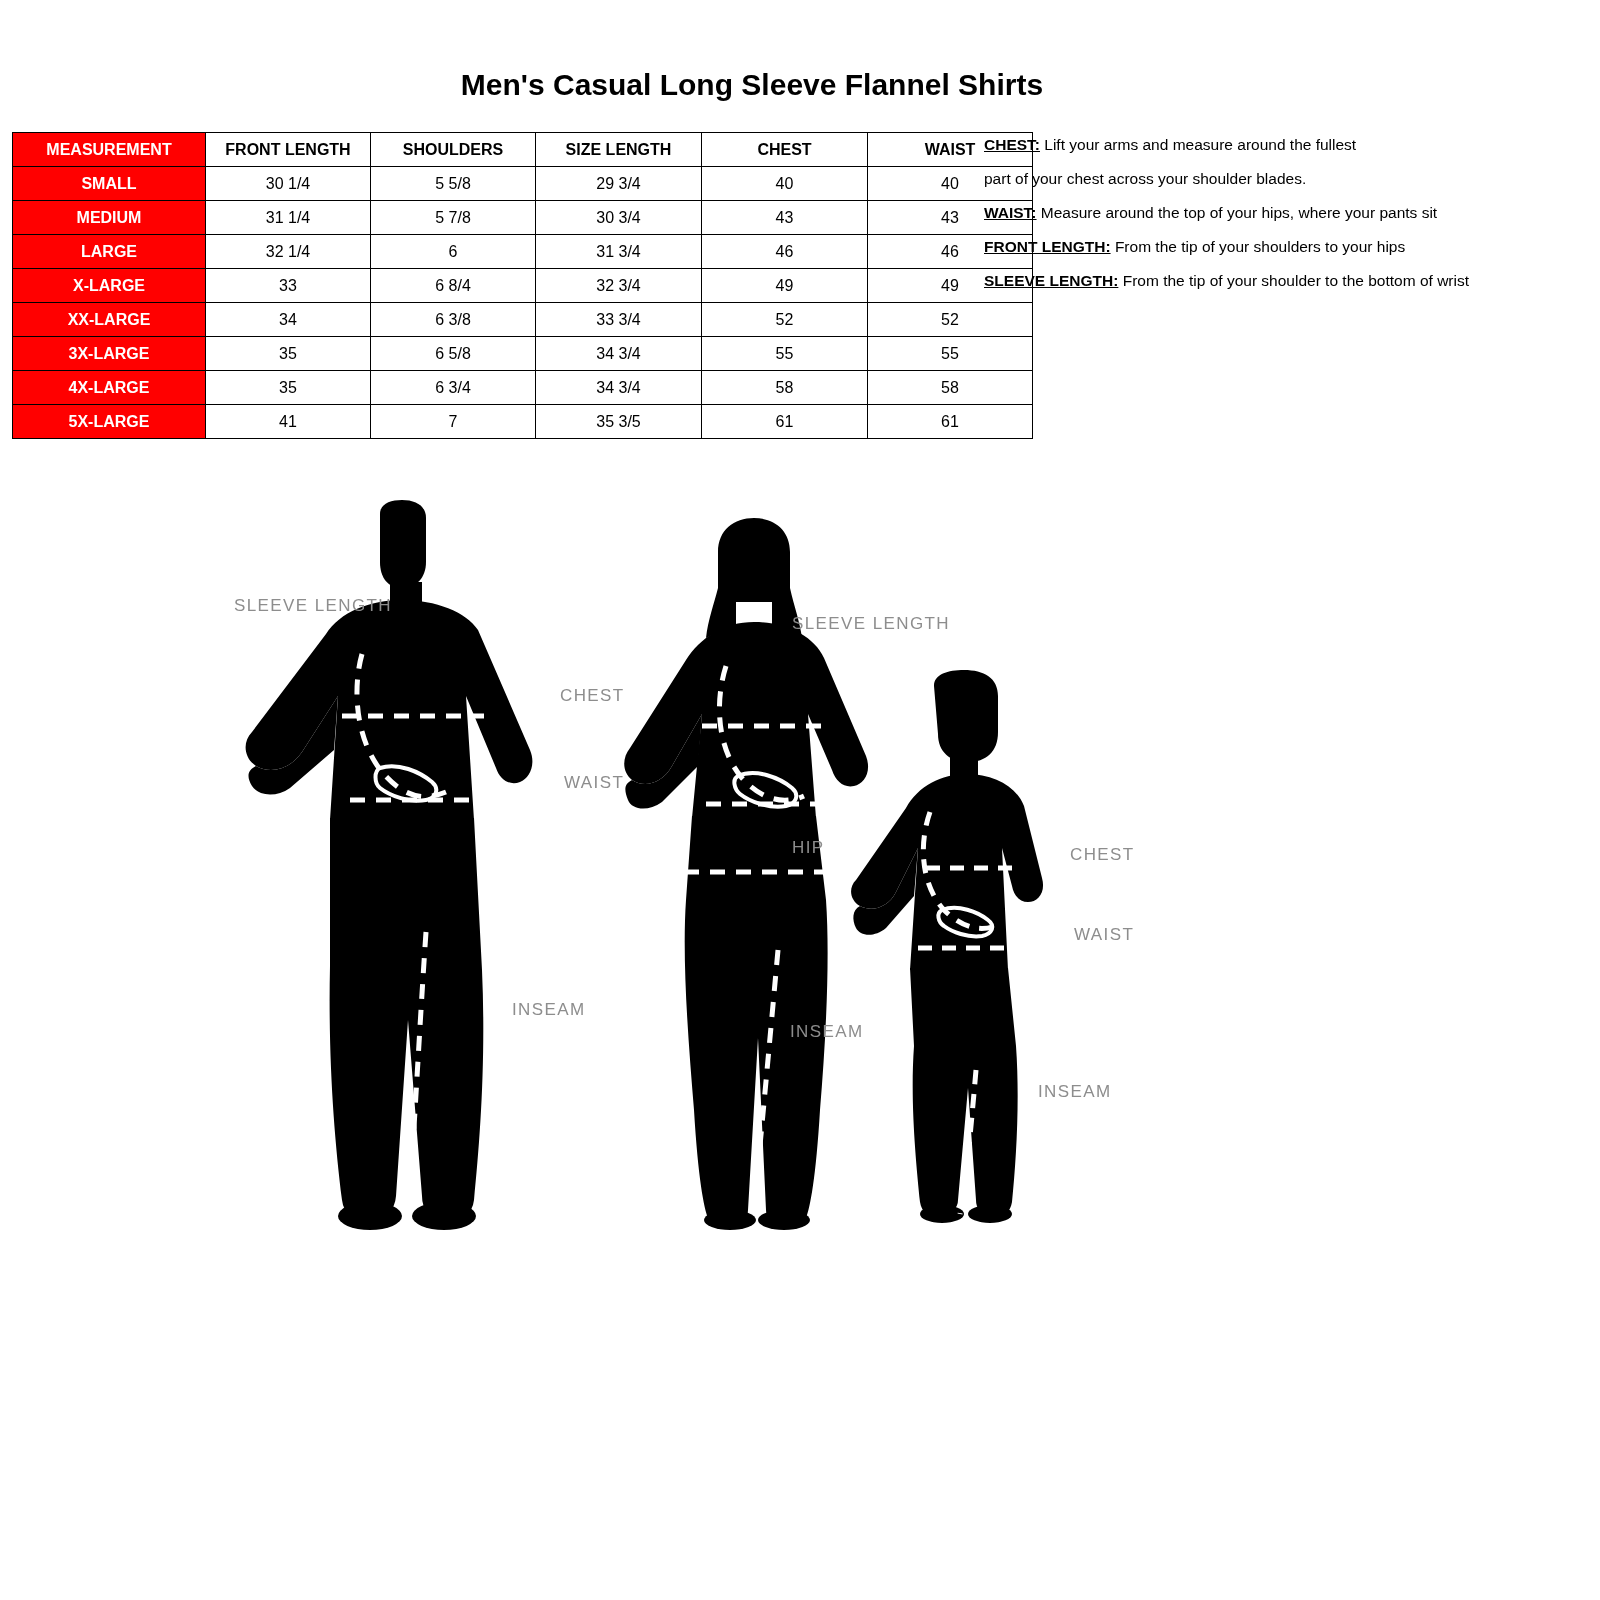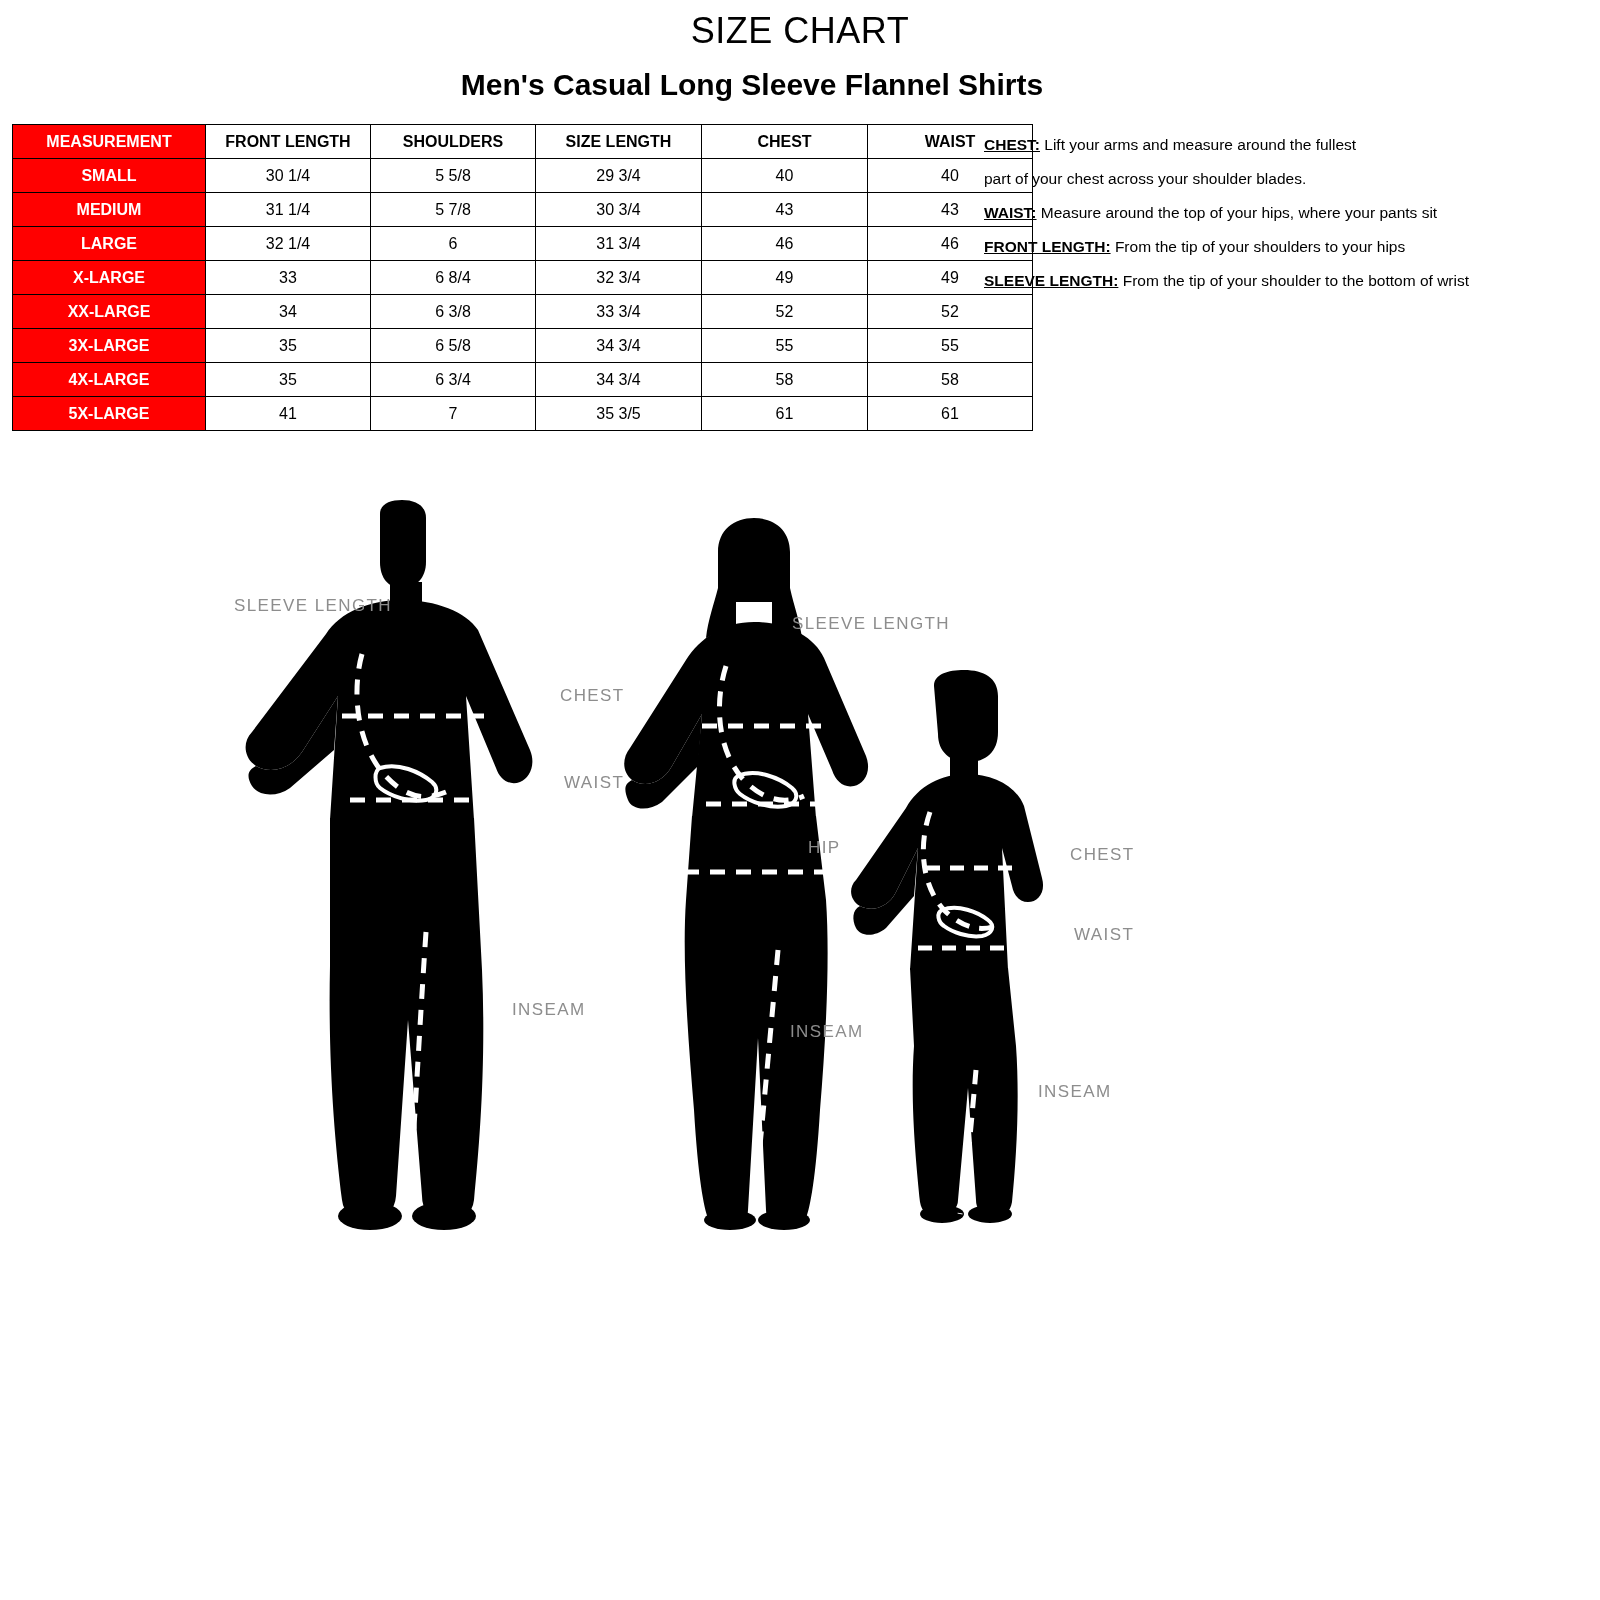--- a/index.html
+++ b/index.html
@@ -36,21 +36,21 @@
     left: 0;
     width: 1504px;
     text-align: center;
     font-size: 30px;
     font-weight: bold;
   }
 
   
   table.size-table {
     position: absolute;
-    top: 124px;
+    top: 132px;
     left: 12px;
     width: 1012px;
     border-collapse: collapse;
     table-layout: fixed;
   }
   table.size-table th,
   table.size-table td {
     border: 1px solid #000000;
     height: 33px;
     text-align: center;
@@ -112,21 +112,20 @@
     white-space: nowrap;
     margin-left: 12px;
   }
   svg.sil { position: absolute; }
 </style>
 </head>
 <body>
 
 <div class="page">
 
-  <div class="title-main">SIZE CHART</div>
   <div class="title-sub">Men's Casual Long Sleeve Flannel Shirts</div>
 
   <table class="size-table">
     <colgroup>
       <col class="c-measure">
         <col class="c-front">
         <col class="c-should">
       <col class="c-back">
         <col class="c-chest">
         <col class="c-waist">
@@ -310,21 +309,21 @@
         <path d="M116 148 C104 186 108 232 132 260 C154 284 176 286 194 278"></path>
         <line x1="92" y1="208" x2="214" y2="208"></line>
         <line x1="96" y1="286" x2="212" y2="286"></line>
         <line x1="74" y1="354" x2="224" y2="354"></line>
         <path d="M168 432 C160 520 152 608 144 690"></path>
       </g>
       <path d="M128 258 C146 250 170 260 182 270 C190 277 186 286 176 288 C160 291 140 284 130 276 C124 271 122 261 128 258 Z" fill="none" stroke="#ffffff" stroke-width="4"></path>
     </svg>
 
     <div class="fig-label" style="left:780px; top:144px;">SLEEVE LENGTH</div>
-    <div class="fig-label" style="left:796px; top:368px;">HIP</div>
+    <div class="fig-label" style="left:780px; top:368px;">HIP</div>
     <div class="fig-label" style="left:778px; top:552px;">INSEAM</div>
 
     <svg class="sil" style="left:830px; top:200px;" width="230" height="560" viewBox="0 0 230 560">
       <g fill="#000000">
 
         <path d="M104 16 C104 4 118 0 134 0 C154 0 168 8 168 26 L168 62 C168 82 156 92 138 92 C120 92 108 82 108 64 L106 40 Z"></path>
         <rect x="120" y="86" width="28" height="24"></rect>
 
         <path d="M136 104
                  C164 104 186 116 194 136

